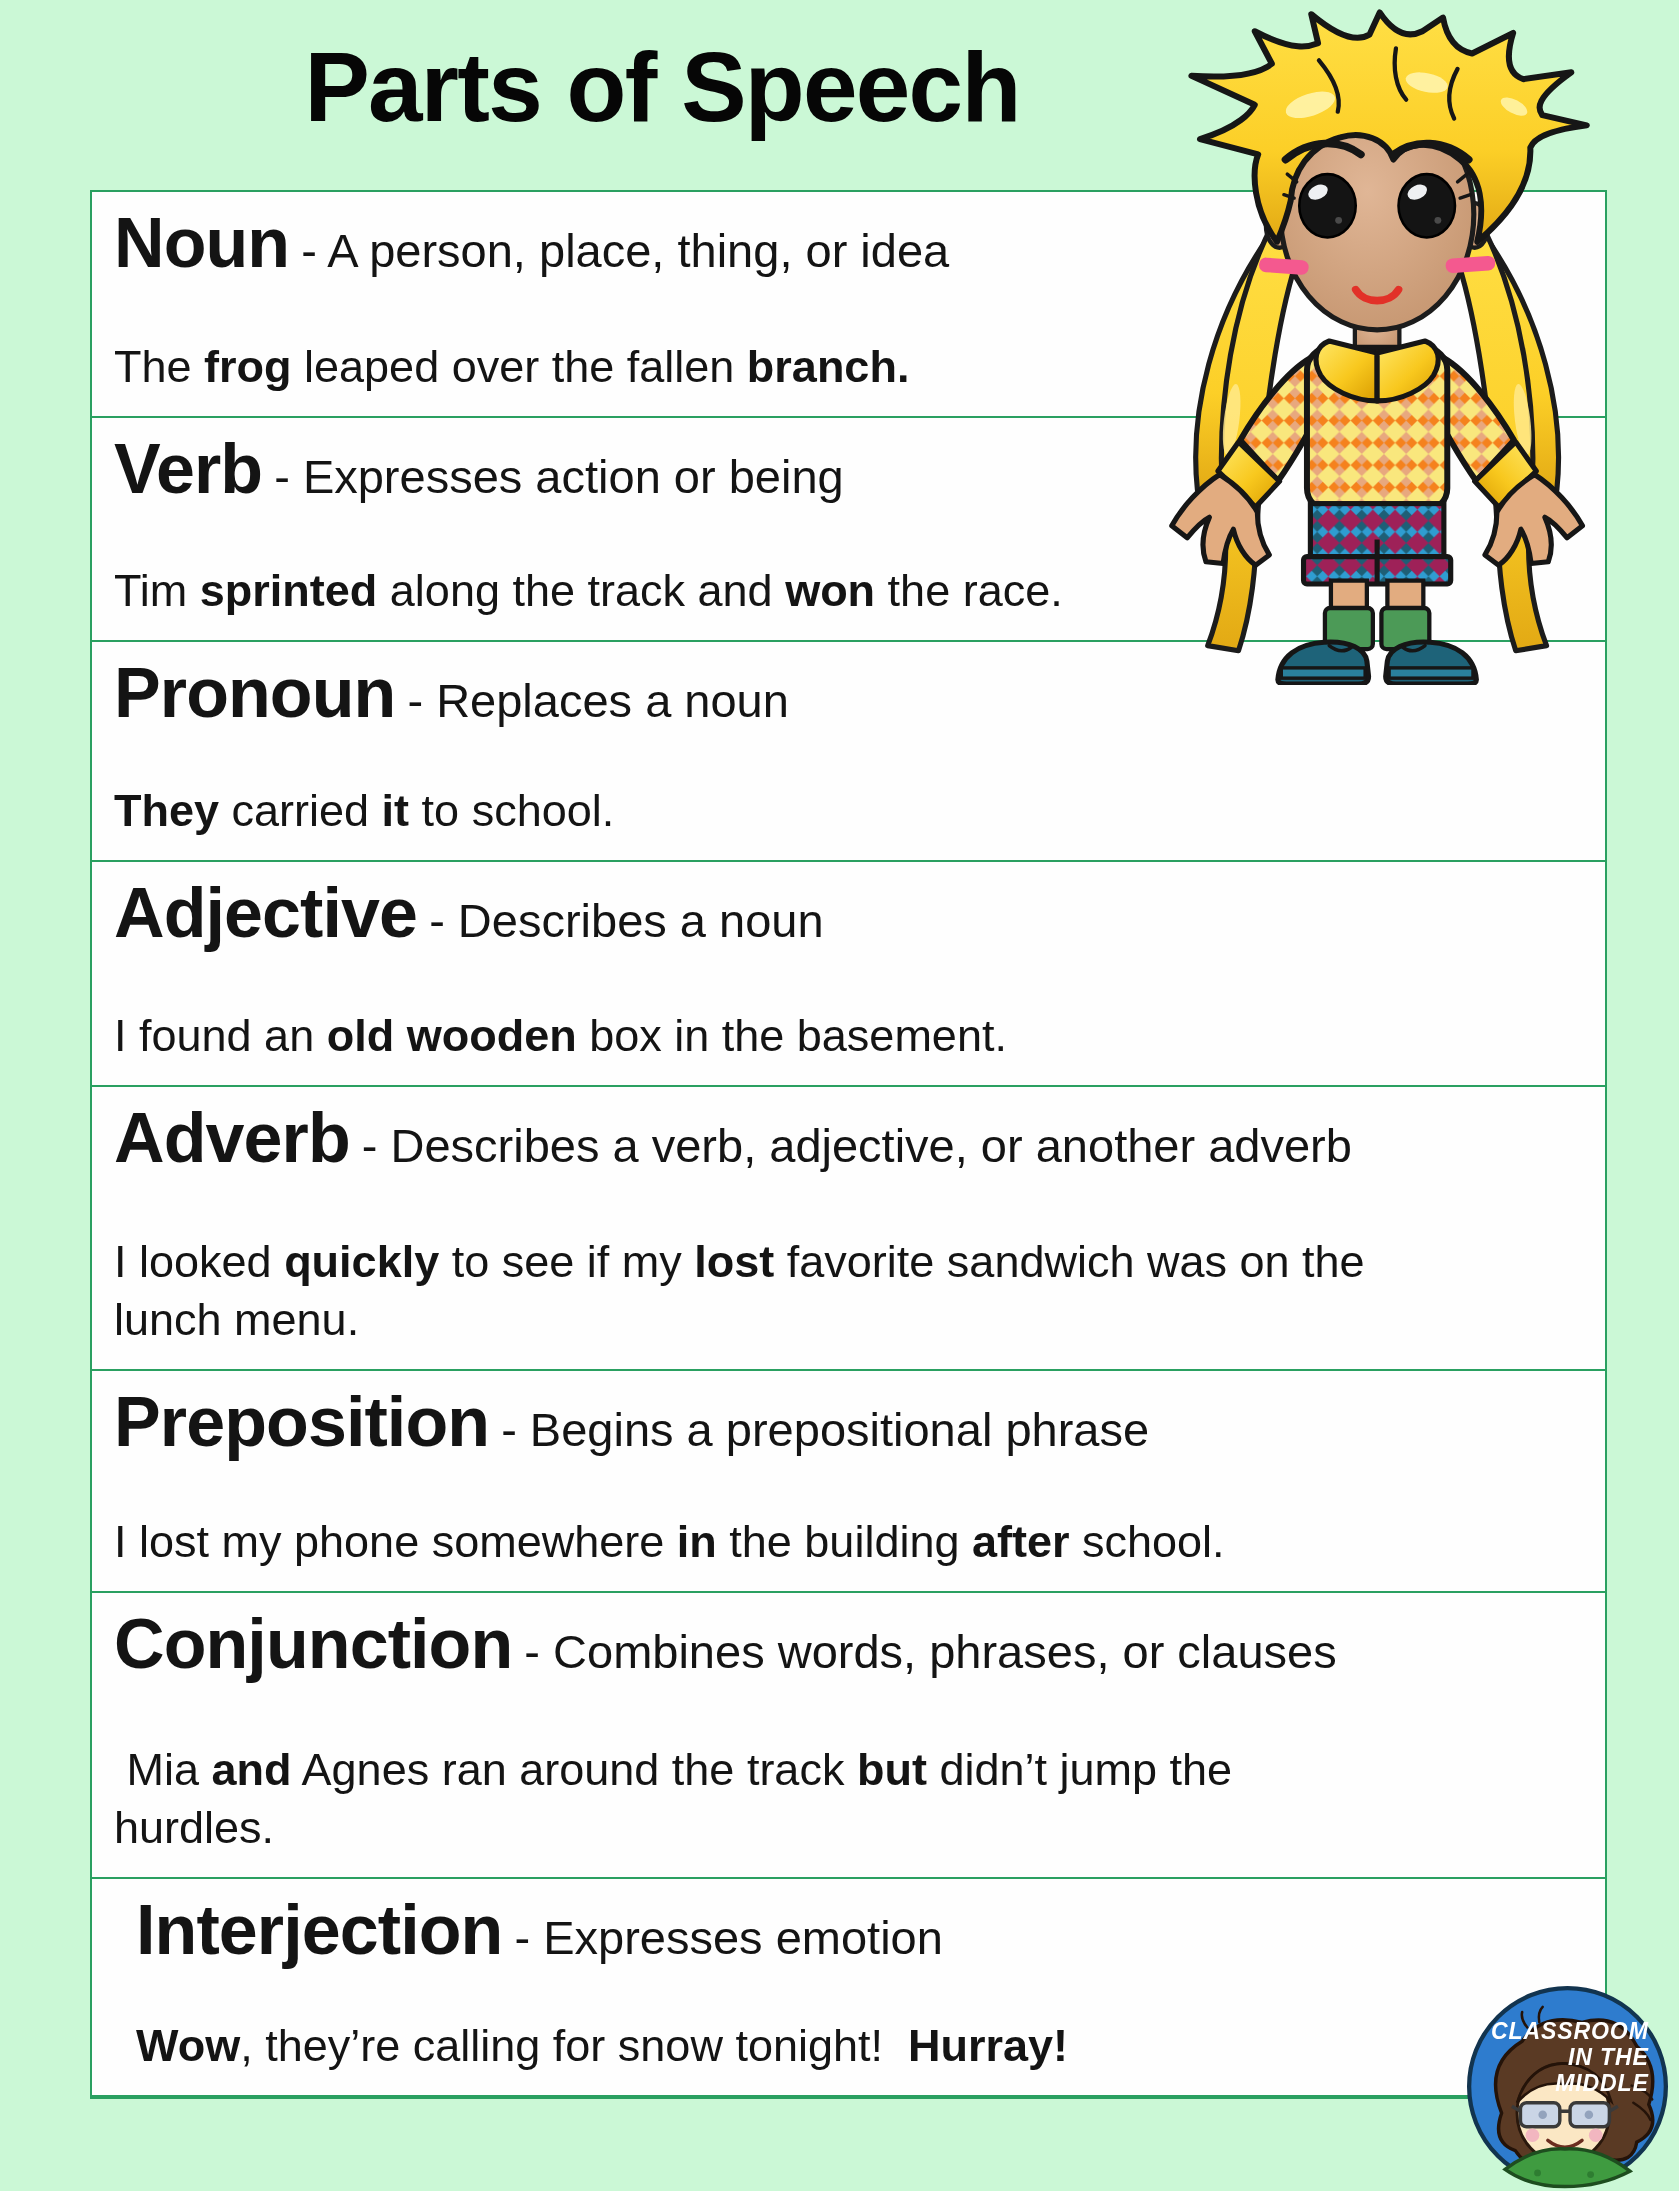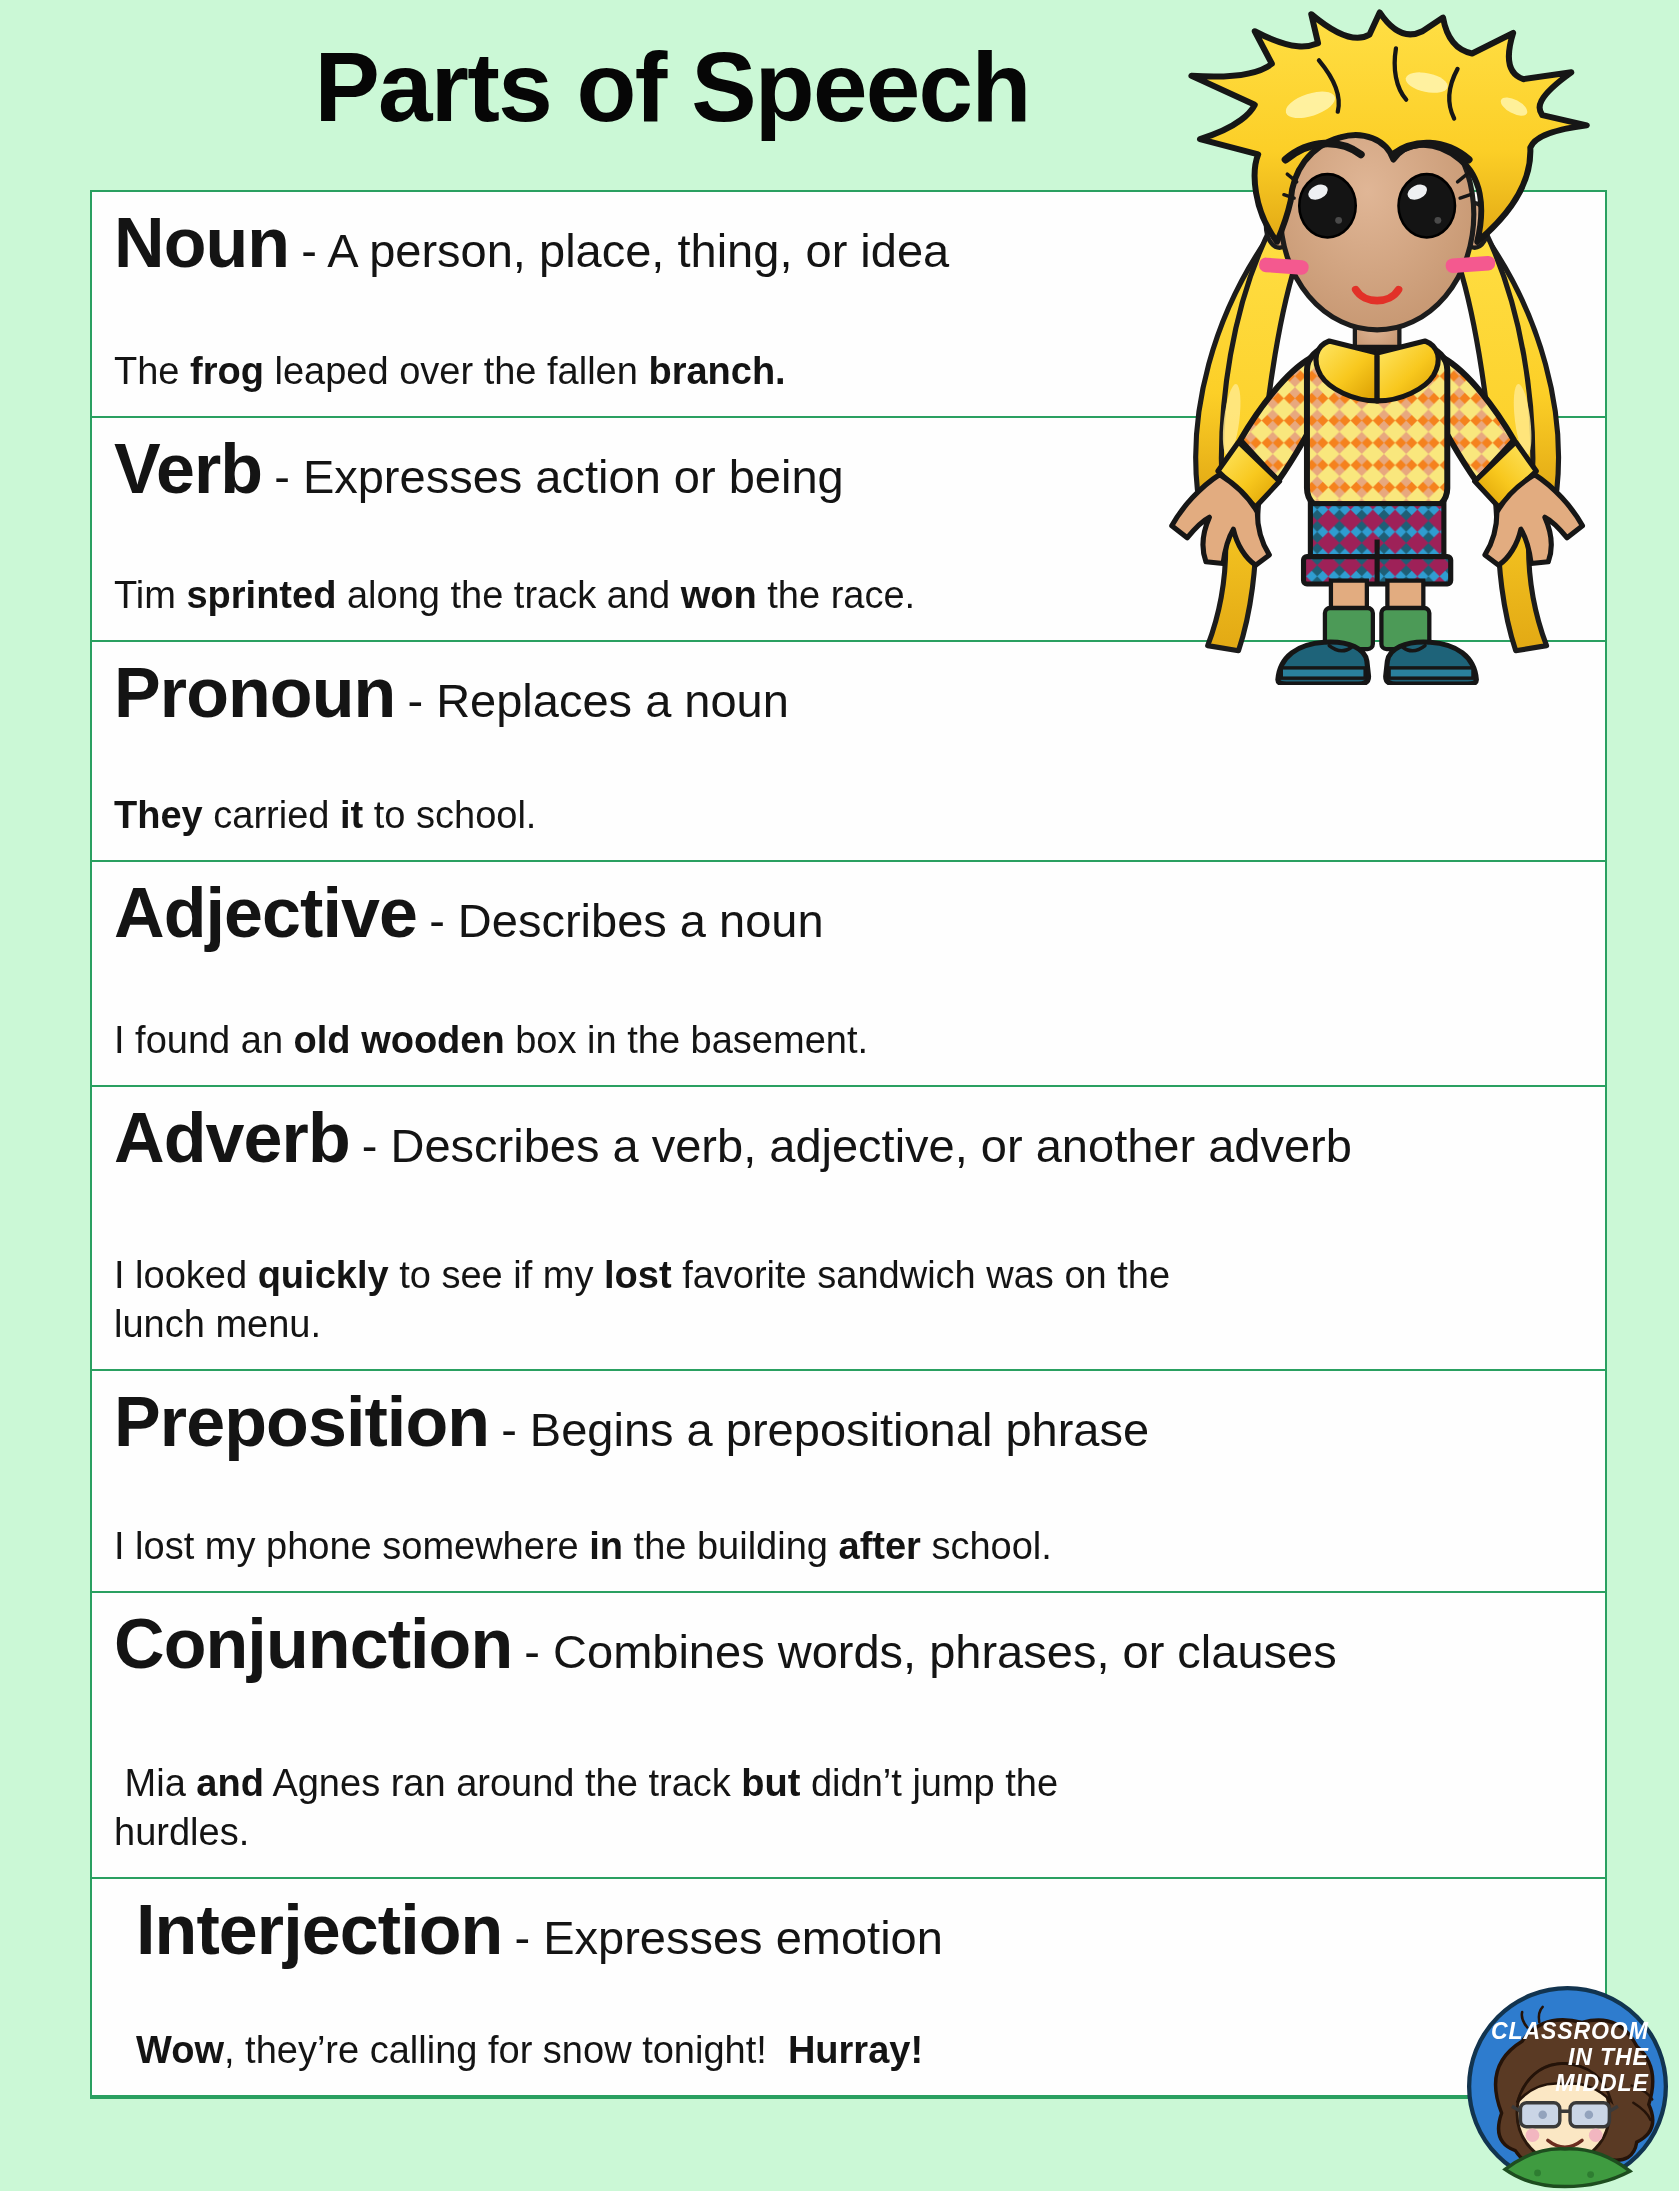--- a/index.html
+++ b/index.html
@@ -9,21 +9,21 @@
   html,body{width:1680px;height:2192px;}
   body{
     position:relative;
     width:1680px;height:2192px;
     background:var(--bg);
     overflow:hidden;
     font-family:"Liberation Sans", sans-serif;
     color:var(--ink);
   }
   .title{
-    position:absolute;left:90px;top:31px;width:1164px;
+    position:absolute;left:80px;top:31px;width:1164px;
     text-align:center;
     font-size:98px;font-weight:700;letter-spacing:-1.7px;
     color:#060606;
   }
   .table{
     position:absolute;left:90px;top:190px;width:1517px;
     border:2.6px solid var(--line);
     border-bottom-width:4.3px;
     background:var(--cell);
   }
@@ -42,21 +42,21 @@
   .row:nth-of-type(7){height:286px;}
   .row:nth-of-type(8){height:218px;padding-left:44px;}
   .heading{line-height:1.05;}
   .term{
     font-size:70px;font-weight:700;letter-spacing:-0.9px;white-space:pre;
   }
   .def{
     font-size:47px;font-weight:400;margin-left:12px;
   }
   .example{
-    font-size:38px;line-height:1.28;white-space:pre-wrap;
+    font-size:45px;line-height:1.28;white-space:pre-wrap;
   }
   .example .b{font-weight:700;}
   .girl{
     position:absolute;left:1139px;top:8.6px;width:454px;height:676px;
     z-index:5;
   }
   .logo{
     position:absolute;left:1464px;top:1983px;width:207px;height:207px;
     z-index:6;
   }

